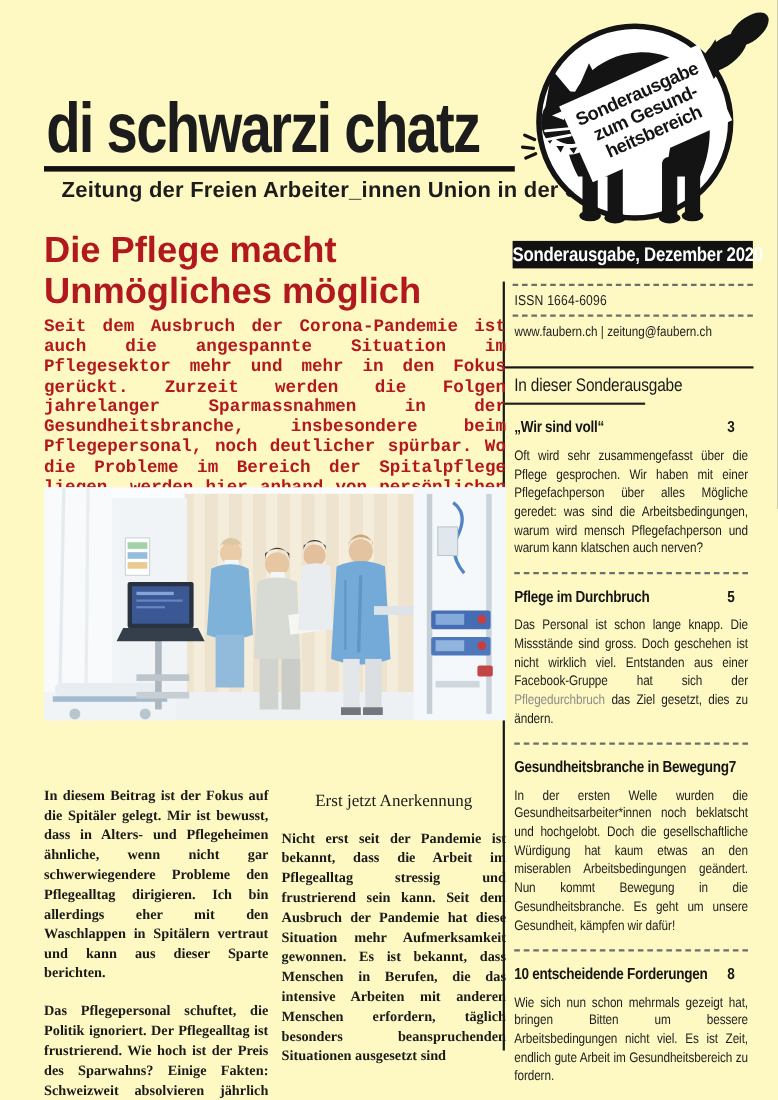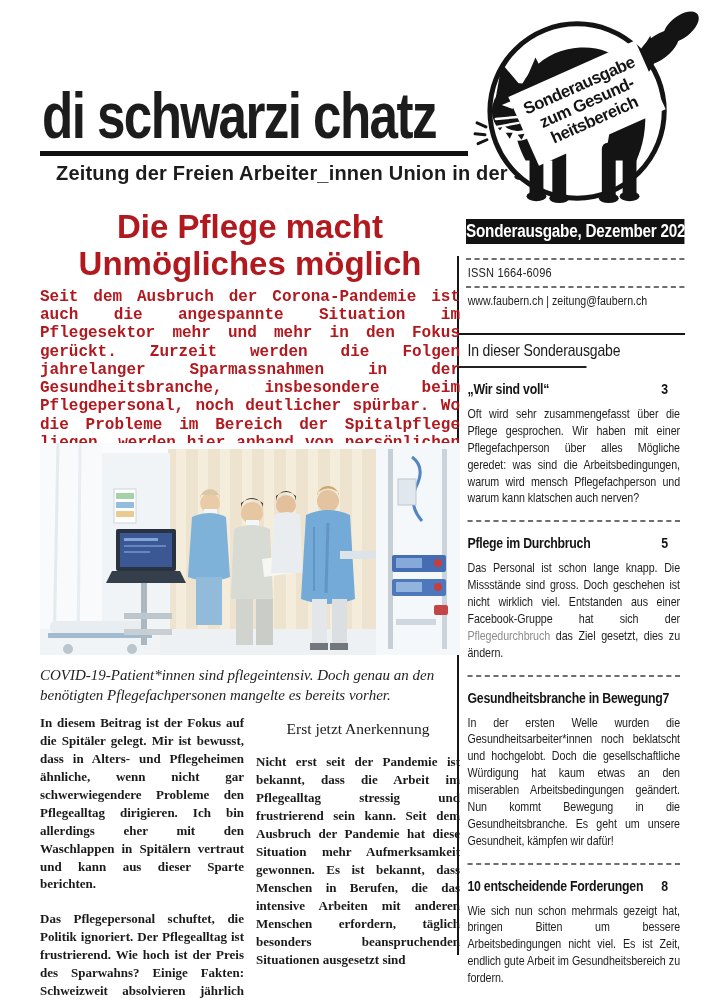--- a/index.html
+++ b/index.html
@@ -1,17 +1,17 @@
 <!DOCTYPE html>
 <html lang="de"><head>
 <meta charset="utf-8">
 <style>
   html,body{margin:0;padding:0;background:#9a9a9a;}
   #page{
-    position:relative;width:707px;height:1000px;background:#ffffff;
+    position:relative;width:707px;height:1000px;background:#fef9c3;
     overflow:hidden;font-family:"Liberation Sans",sans-serif;color:#151515;
   }
   
   .masthead-title{
     position:absolute;left:42px;top:84px;
     font-size:64px;font-weight:bold;letter-spacing:-2px;color:#1c1c1c;
     transform:scaleX(0.80);transform-origin:0 0;white-space:nowrap;line-height:1;
   }
   .masthead-rule{position:absolute;left:40px;top:151px;width:428px;height:5px;background:#111;}
   .masthead-subtitle{
@@ -46,21 +46,21 @@
   .toc-item-title{font-size:14.5px;font-weight:bold;letter-spacing:-0.3px;white-space:nowrap;}
   .toc-item-page{margin-left:auto;font-size:14.5px;font-weight:bold;padding-right:14px;}
   .toc-item-desc{
     margin-top:9px;font-size:12.6px;line-height:1.34;text-align:justify;color:#1d1d1d;
     letter-spacing:-0.1px;
   }
   .toc-sep{margin-top:13px;border-top:2px dashed #6e6e6e;}
   .gray-word{color:#8c8c8c;}
   
   .headline{
-    position:absolute;left:40px;top:209px;width:420px;text-align:center;
+    position:absolute;left:40px;top:209px;width:420px;
     font-size:33px;line-height:1.12;font-weight:bold;color:#b2191f;
   }
   .lead{
     position:absolute;left:40px;top:288px;width:420px;
     font-family:Liberation Mono, monospace;font-weight:bold;font-size:16px;line-height:1.14;
     text-align:justify;color:#b2191f;hyphens:auto;
   }
   .photo{position:absolute;left:40px;top:443px;width:420px;height:212px;}
   .caption{
     position:absolute;left:40px;top:666px;width:420px;
@@ -289,21 +289,20 @@
       <circle cx="398" cy="120" r="4" fill="#c63434"></circle>
       <rect x="352" y="136" width="54" height="17" rx="2" fill="#4571b8"></rect>
       <rect x="356" y="139" width="26" height="10" fill="#8cb0de"></rect>
       <circle cx="398" cy="144" r="4" fill="#c63434"></circle>
       <rect x="394" y="162" width="14" height="10" rx="2" fill="#c13b3b"></rect>
       <rect x="356" y="176" width="40" height="6" fill="#cdd6dd"></rect>
     </g>
     <rect width="420" height="212" fill="#ffffff" opacity="0.05"></rect>
   </svg>
 
-  <div class="caption">COVID-19-Patient*innen sind pflegeintensiv. Doch genau an den benötigten Pflegefachpersonen mangelte es bereits vorher.</div>
 
   <div class="bodycol col1">
     <p>In diesem Beitrag ist der Fokus auf die Spitäler gelegt. Mir ist bewusst, dass in Alters- und Pflegeheimen ähnliche, wenn nicht gar schwerwiegendere Probleme den Pflegealltag dirigieren. Ich bin allerdings eher mit den Waschlappen in Spitälern vertraut und kann aus dieser Sparte berichten.</p>
     <p>Das Pflegepersonal schuftet, die Politik ignoriert. Der Pflegealltag ist frustrierend. Wie hoch ist der Preis des Sparwahns? Einige Fakten: Schweizweit absolvieren jährlich 2500 Studierende einen Abschluss in der Pflege. Dies deckt jedoch nur die Hälfte des nationalen Bedarfs. Dazu</p>
   </div>
 
   <div class="bodycol col2">
     <div class="subhead">Erst jetzt Anerkennung</div>
     <p style="margin-bottom:4px;">Nicht erst seit der Pandemie ist bekannt, dass die Arbeit im Pflegealltag stressig und frustrierend sein kann. Seit dem Ausbruch der Pandemie hat diese Situation mehr Aufmerksamkeit gewonnen. Es ist bekannt, dass Menschen in Berufen, die das intensive Arbeiten mit anderen Menschen erfordern, täglich besonders beanspruchenden Situationen ausgesetzt sind</p>
 

